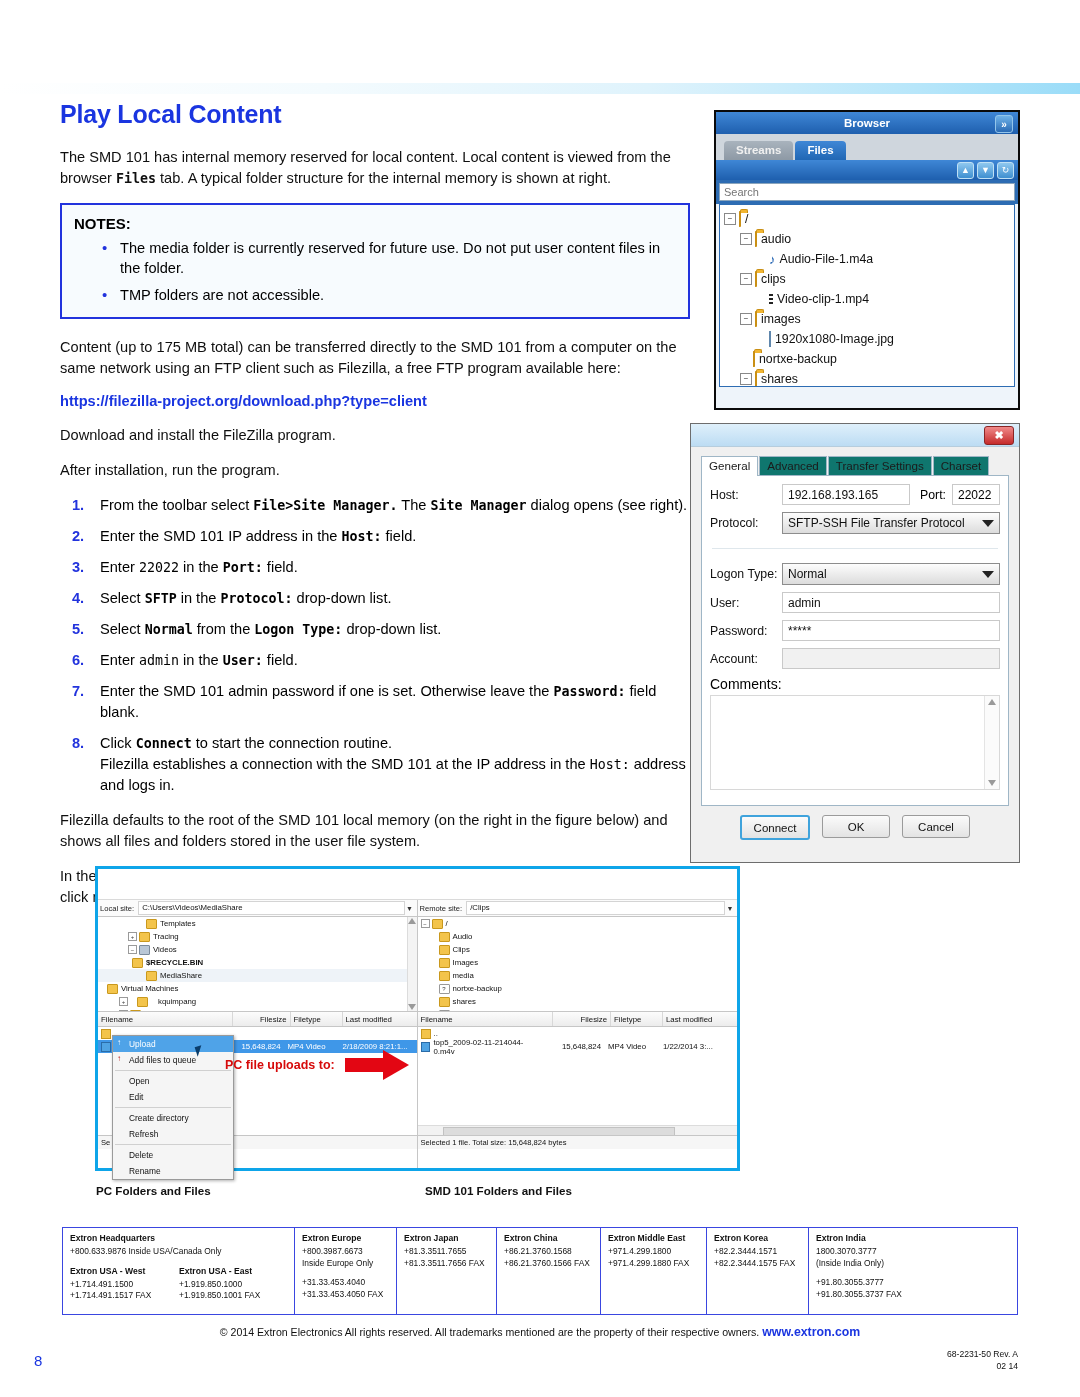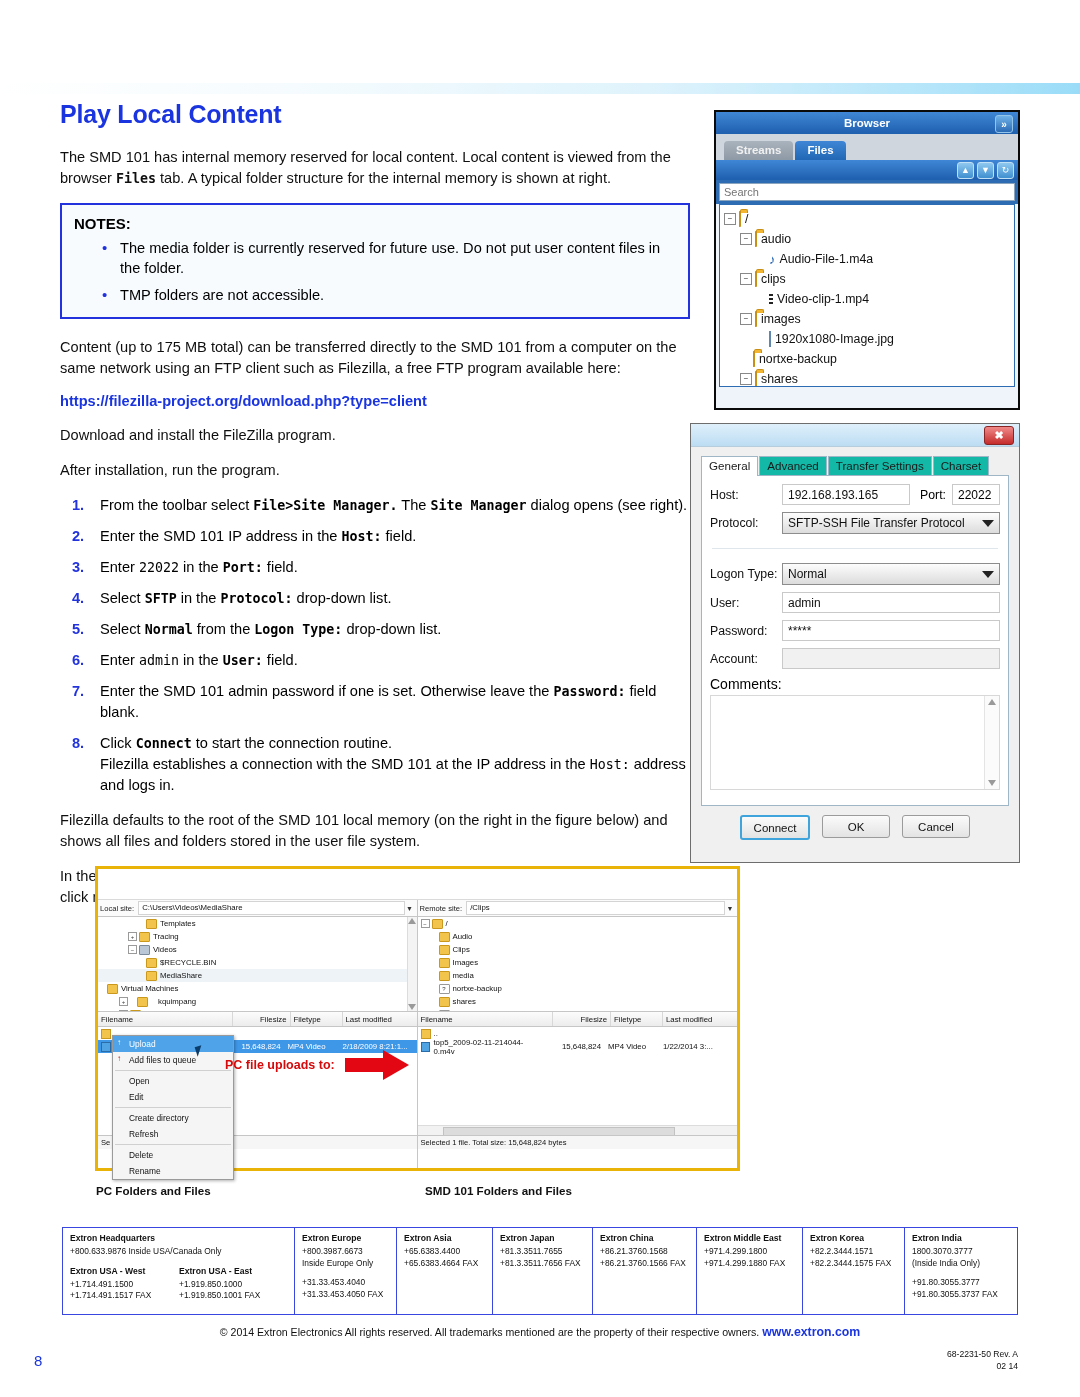--- a/index.html
+++ b/index.html
@@ -65,21 +65,21 @@
   .i-img{width:13px;height:10px;background:#bcd9f0;border:1px solid #5f87ad;}
 
   
   .sitemgr{position:absolute;left:690px;top:423px;width:330px;height:440px;
     background:#f0f0f0;border:1px solid #6d6d6d;box-sizing:border-box;}
   .sm-titlebar{height:22px;background:linear-gradient(to bottom,#dff0fb,#bcdcf3);position:relative;border-bottom:1px solid #b6cddd;}
   .sm-close{position:absolute;right:5px;top:2px;width:28px;height:17px;border:1px solid #8a2525;border-radius:3px;
     background:linear-gradient(to bottom,#f08a8a,#c52b2b);color:#fff;font-size:11px;font-weight:bold;display:flex;align-items:center;justify-content:center;}
   .sm-body{padding:8px 10px 0 10px;}
   .sm-tabs{display:flex;align-items:flex-end;border-bottom:1px solid #9fb6c6;height:20px;}
-  .sm-tab{font-size:11.6px;padding:2px 7px 3px 7px;border:1px solid #9fb6c6;border-bottom:none;background:#14b8a6;color:#1b1b1b;margin-right:1px;}
+  .sm-tab{font-size:11.6px;padding:2px 7px 3px 7px;border:1px solid #9fb6c6;border-bottom:none;background:#0f766e;color:#1b1b1b;margin-right:1px;}
   .sm-tab.active{background:#fff;position:relative;top:1px;padding-bottom:4px;}
   .sm-pane{background:#fff;border:1px solid #9fb6c6;border-top:none;padding:8px 8px 10px 8px;height:330px;box-sizing:border-box;}
   .frow{display:flex;align-items:center;margin-bottom:7px;}
   .flabel{font-size:12.3px;color:#111;width:72px;flex:0 0 72px;}
   .finput{flex:1;border:1px solid #c9c9c9;background:#fff;font-size:12px;padding:3px 5px;color:#111;box-sizing:border-box;height:21px;line-height:15px;}
   .finput.grey{background:#f1f1f1;}
   .fport-l{font-size:12.3px;margin:0 6px 0 10px;}
   .fport{width:62px;border:1px solid #c9c9c9;background:#fff;font-size:12px;padding:3px 5px;height:21px;box-sizing:border-box;}
   .fselect{flex:1;border:1px solid #8d8d8d;background:linear-gradient(to bottom,#fdfdfd,#dcdcdc);
     font-size:12px;padding:3px 5px;height:22px;box-sizing:border-box;display:flex;align-items:center;justify-content:space-between;color:#111;}
@@ -91,21 +91,21 @@
     display:flex;flex-direction:column;justify-content:space-between;align-items:center;padding:3px 0;box-sizing:border-box;}
   .ar{width:0;height:0;border-left:4px solid transparent;border-right:4px solid transparent;}
   .ar.up{border-bottom:6px solid #9a9a9a;}
   .ar.dn{border-top:6px solid #9a9a9a;}
   .sm-btns{display:flex;justify-content:center;gap:12px;padding:9px 0 0 0;}
   .sbtn{width:66px;height:21px;border:1px solid #9b9b9b;border-radius:3px;background:linear-gradient(to bottom,#fbfbfb,#e3e3e3);
     font-size:11.5px;display:flex;align-items:center;justify-content:center;color:#111;}
   .sbtn.primary{border:2px solid #3fa3dc;}
 
   
-  .fzwrap{position:absolute;left:95px;top:866px;width:645px;height:305px;border:3px solid #eab308;background:#fff;box-sizing:border-box;}
+  .fzwrap{position:absolute;left:95px;top:866px;width:645px;height:305px;border:3px solid #0ea5e9;background:#fff;box-sizing:border-box;}
   .fz-topblank{height:30px;background:#fff;border-bottom:1px solid #dadada;}
   .fz-cols{display:flex;height:268px;}
   .fz-col{width:50%;box-sizing:border-box;border-right:1px solid #c6c6c6;position:relative;}
   .fz-col:last-child{border-right:none;}
   .fz-sitebar{display:flex;align-items:center;height:16px;border-bottom:1px solid #c6c6c6;background:#fbfbfb;padding:0 2px;}
   .fz-sitebar .lbl{font-size:7.6px;color:#222;margin-right:4px;white-space:nowrap;}
   .fz-sitebar .val{flex:1;font-size:7.8px;color:#111;background:#fff;border:1px solid #d4d4d4;padding:0 3px;height:12px;line-height:12px;overflow:hidden;}
   .fz-sitebar .dd{width:10px;text-align:center;font-size:7px;color:#333;}
   .fz-tree{height:94px;overflow:hidden;position:relative;background:#fff;border-bottom:1px solid #c6c6c6;}
   .fz-trow{display:flex;align-items:center;height:13px;font-size:7.8px;color:#111;white-space:nowrap;}
@@ -408,21 +408,21 @@
             <div class="fz-trow" style="padding-left: 30px;">
               <span class="fz-plus">+</span>
               <span class="fz-fold"></span>
               <span>Tracing</span>
             </div>
             <div class="fz-trow" style="padding-left: 30px;">
               <span class="fz-plus">−</span>
               <span class="fz-fold drv"></span>
               <span>Videos</span>
             </div>
-            <div class="fz-trow" style="padding-left: 39px;">
+            <div class="fz-trow" style="padding-left: 25px; font-weight: bold;">
               <span class="fz-plus none"></span>
               <span class="fz-fold"></span>
               <span>$RECYCLE.BIN</span>
             </div>
             <div class="fz-trow sel" style="padding-left: 39px;">
               <span class="fz-plus none"></span>
               <span class="fz-fold"></span>
               <span>MediaShare</span>
             </div>
             <div class="fz-trow" style="">
@@ -597,25 +597,20 @@
         </div>
       </div>
       <div class="ccell" style="width: 102px;">
         <div class="ch">Extron Europe</div>
         <div class="cl">+800.3987.6673</div>
         <div class="cl">Inside Europe Only</div>
         <div class="csp"></div>
         <div class="cl">+31.33.453.4040</div>
         <div class="cl">+31.33.453.4050 FAX</div>
       </div>
-      <div class="ccell" style="width: 96px;">
-        <div class="ch">Extron Asia</div>
-        <div class="cl">+65.6383.4400</div>
-        <div class="cl">+65.6383.4664 FAX</div>
-      </div>
       <div class="ccell" style="width: 100px;">
         <div class="ch">Extron Japan</div>
         <div class="cl">+81.3.3511.7655</div>
         <div class="cl">+81.3.3511.7656 FAX</div>
       </div>
       <div class="ccell" style="width: 104px;">
         <div class="ch">Extron China</div>
         <div class="cl">+86.21.3760.1568</div>
         <div class="cl">+86.21.3760.1566 FAX</div>
       </div>

